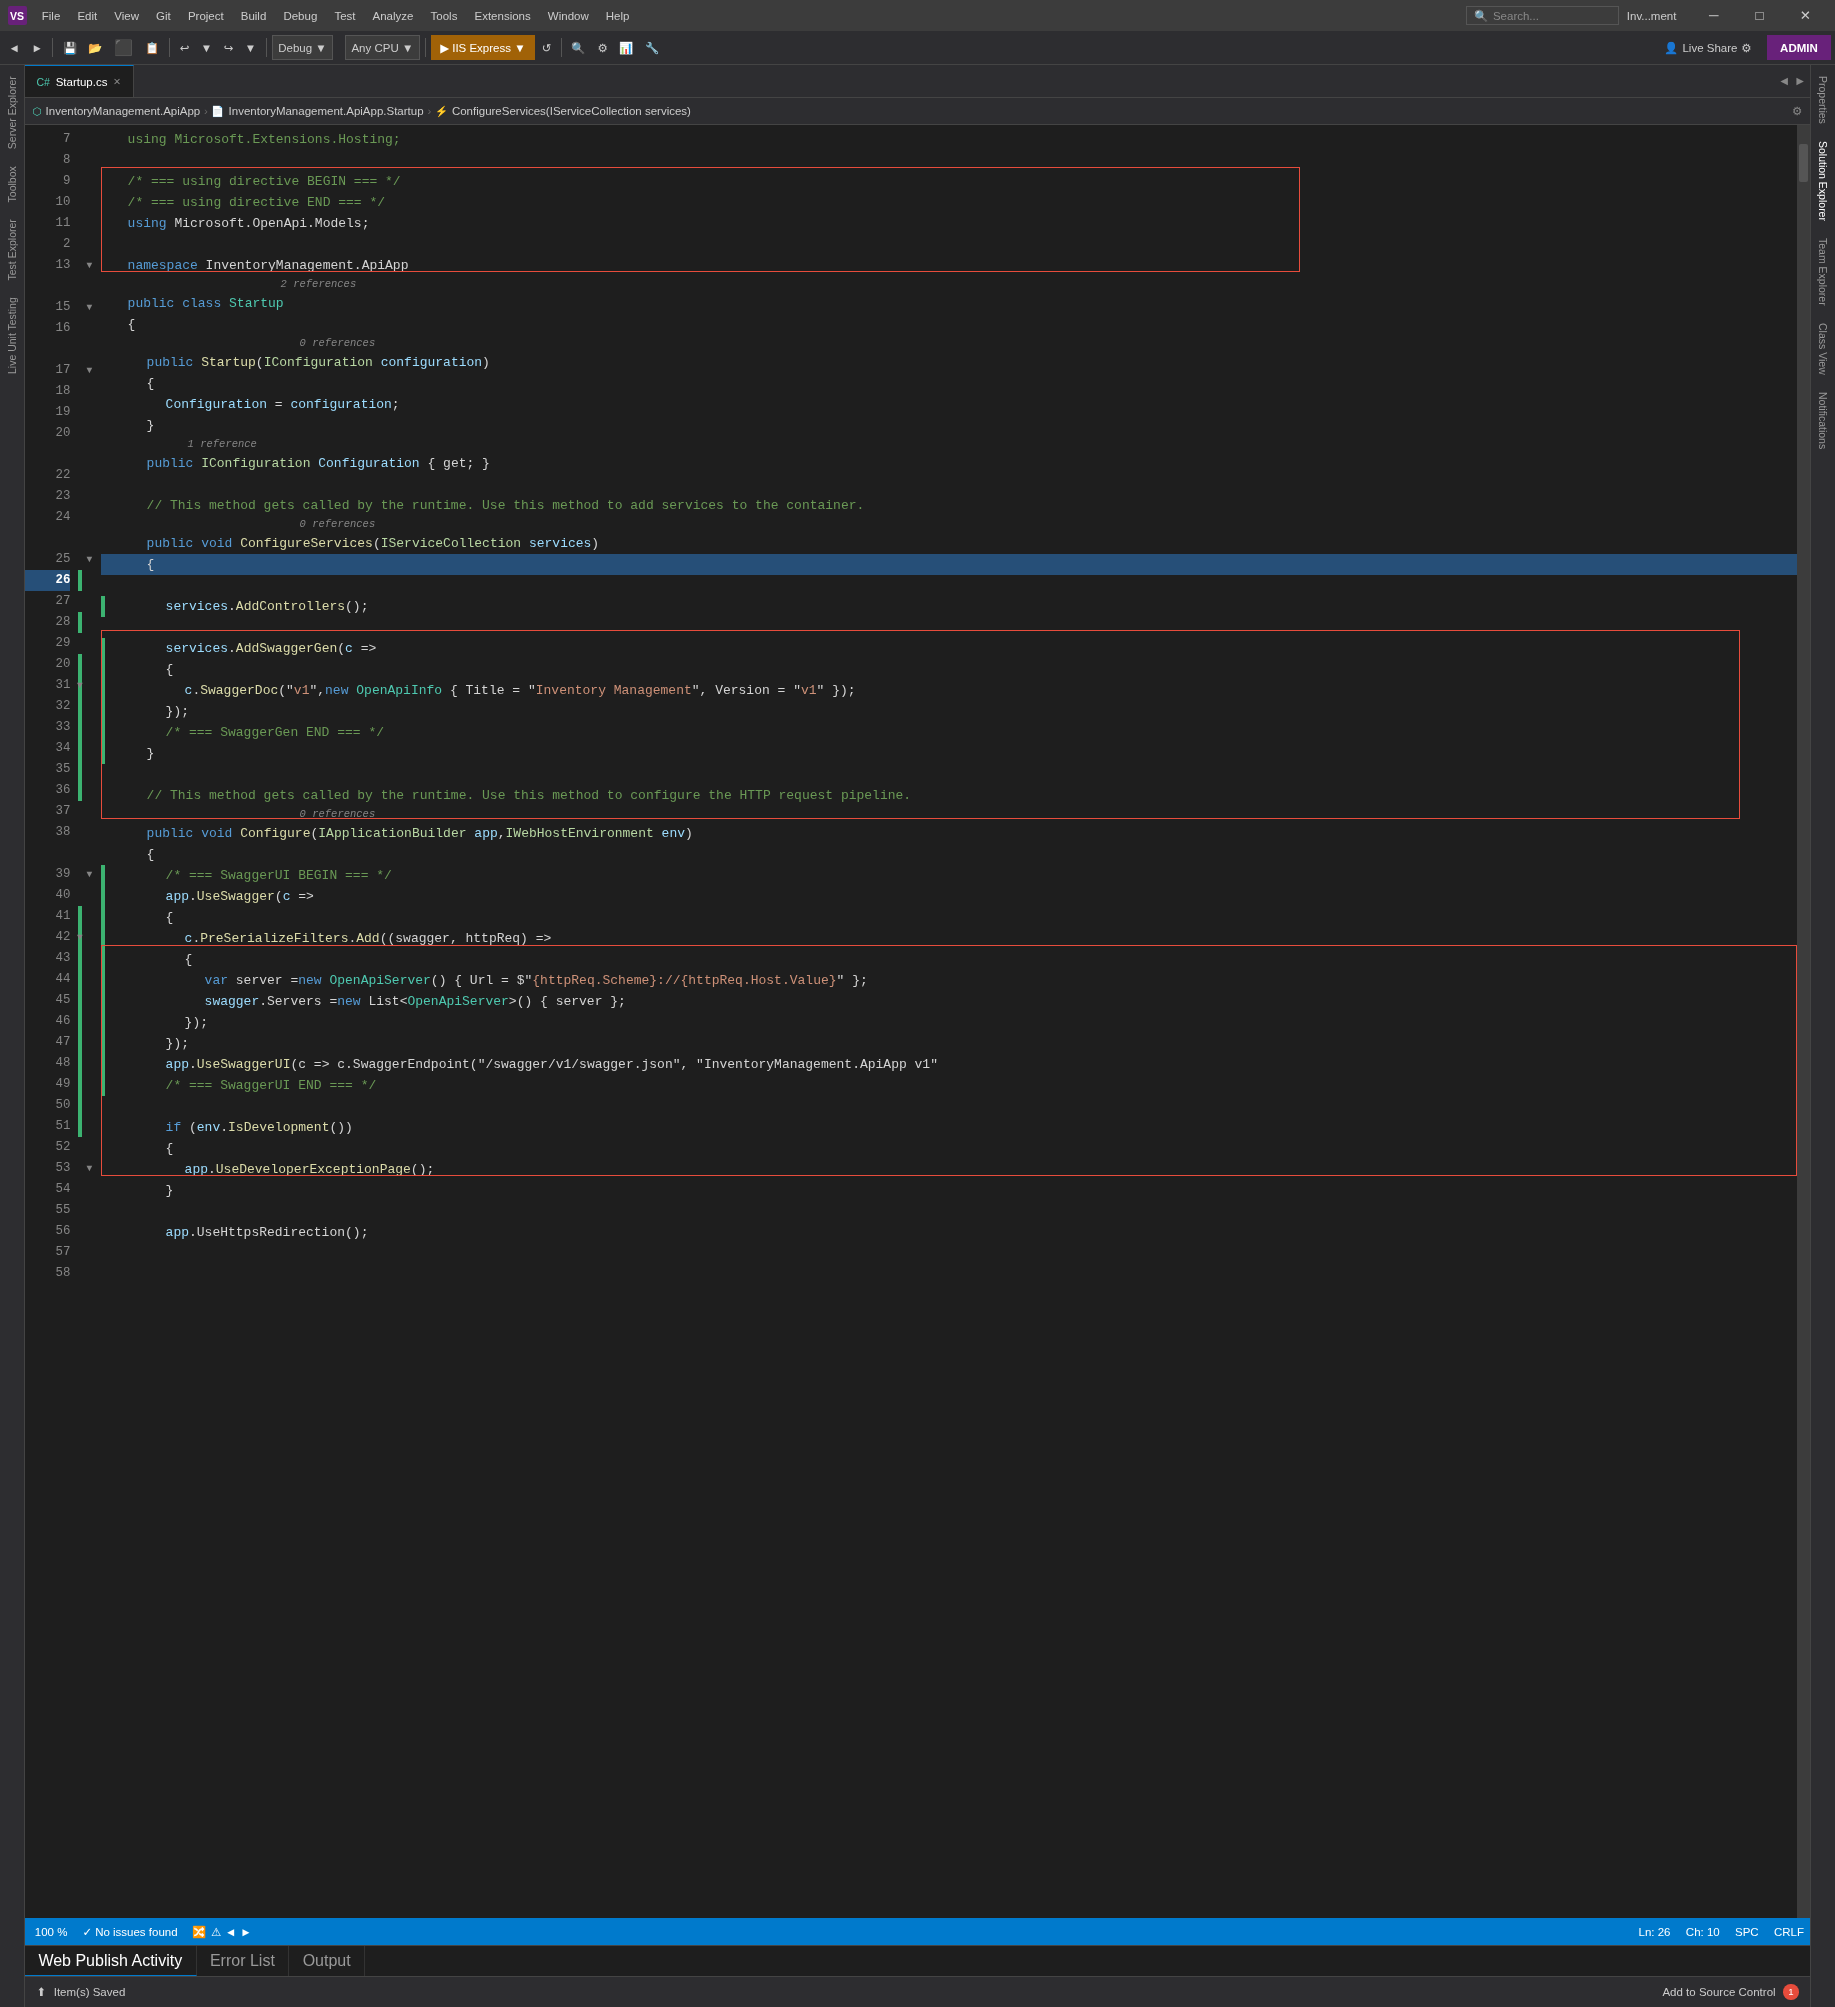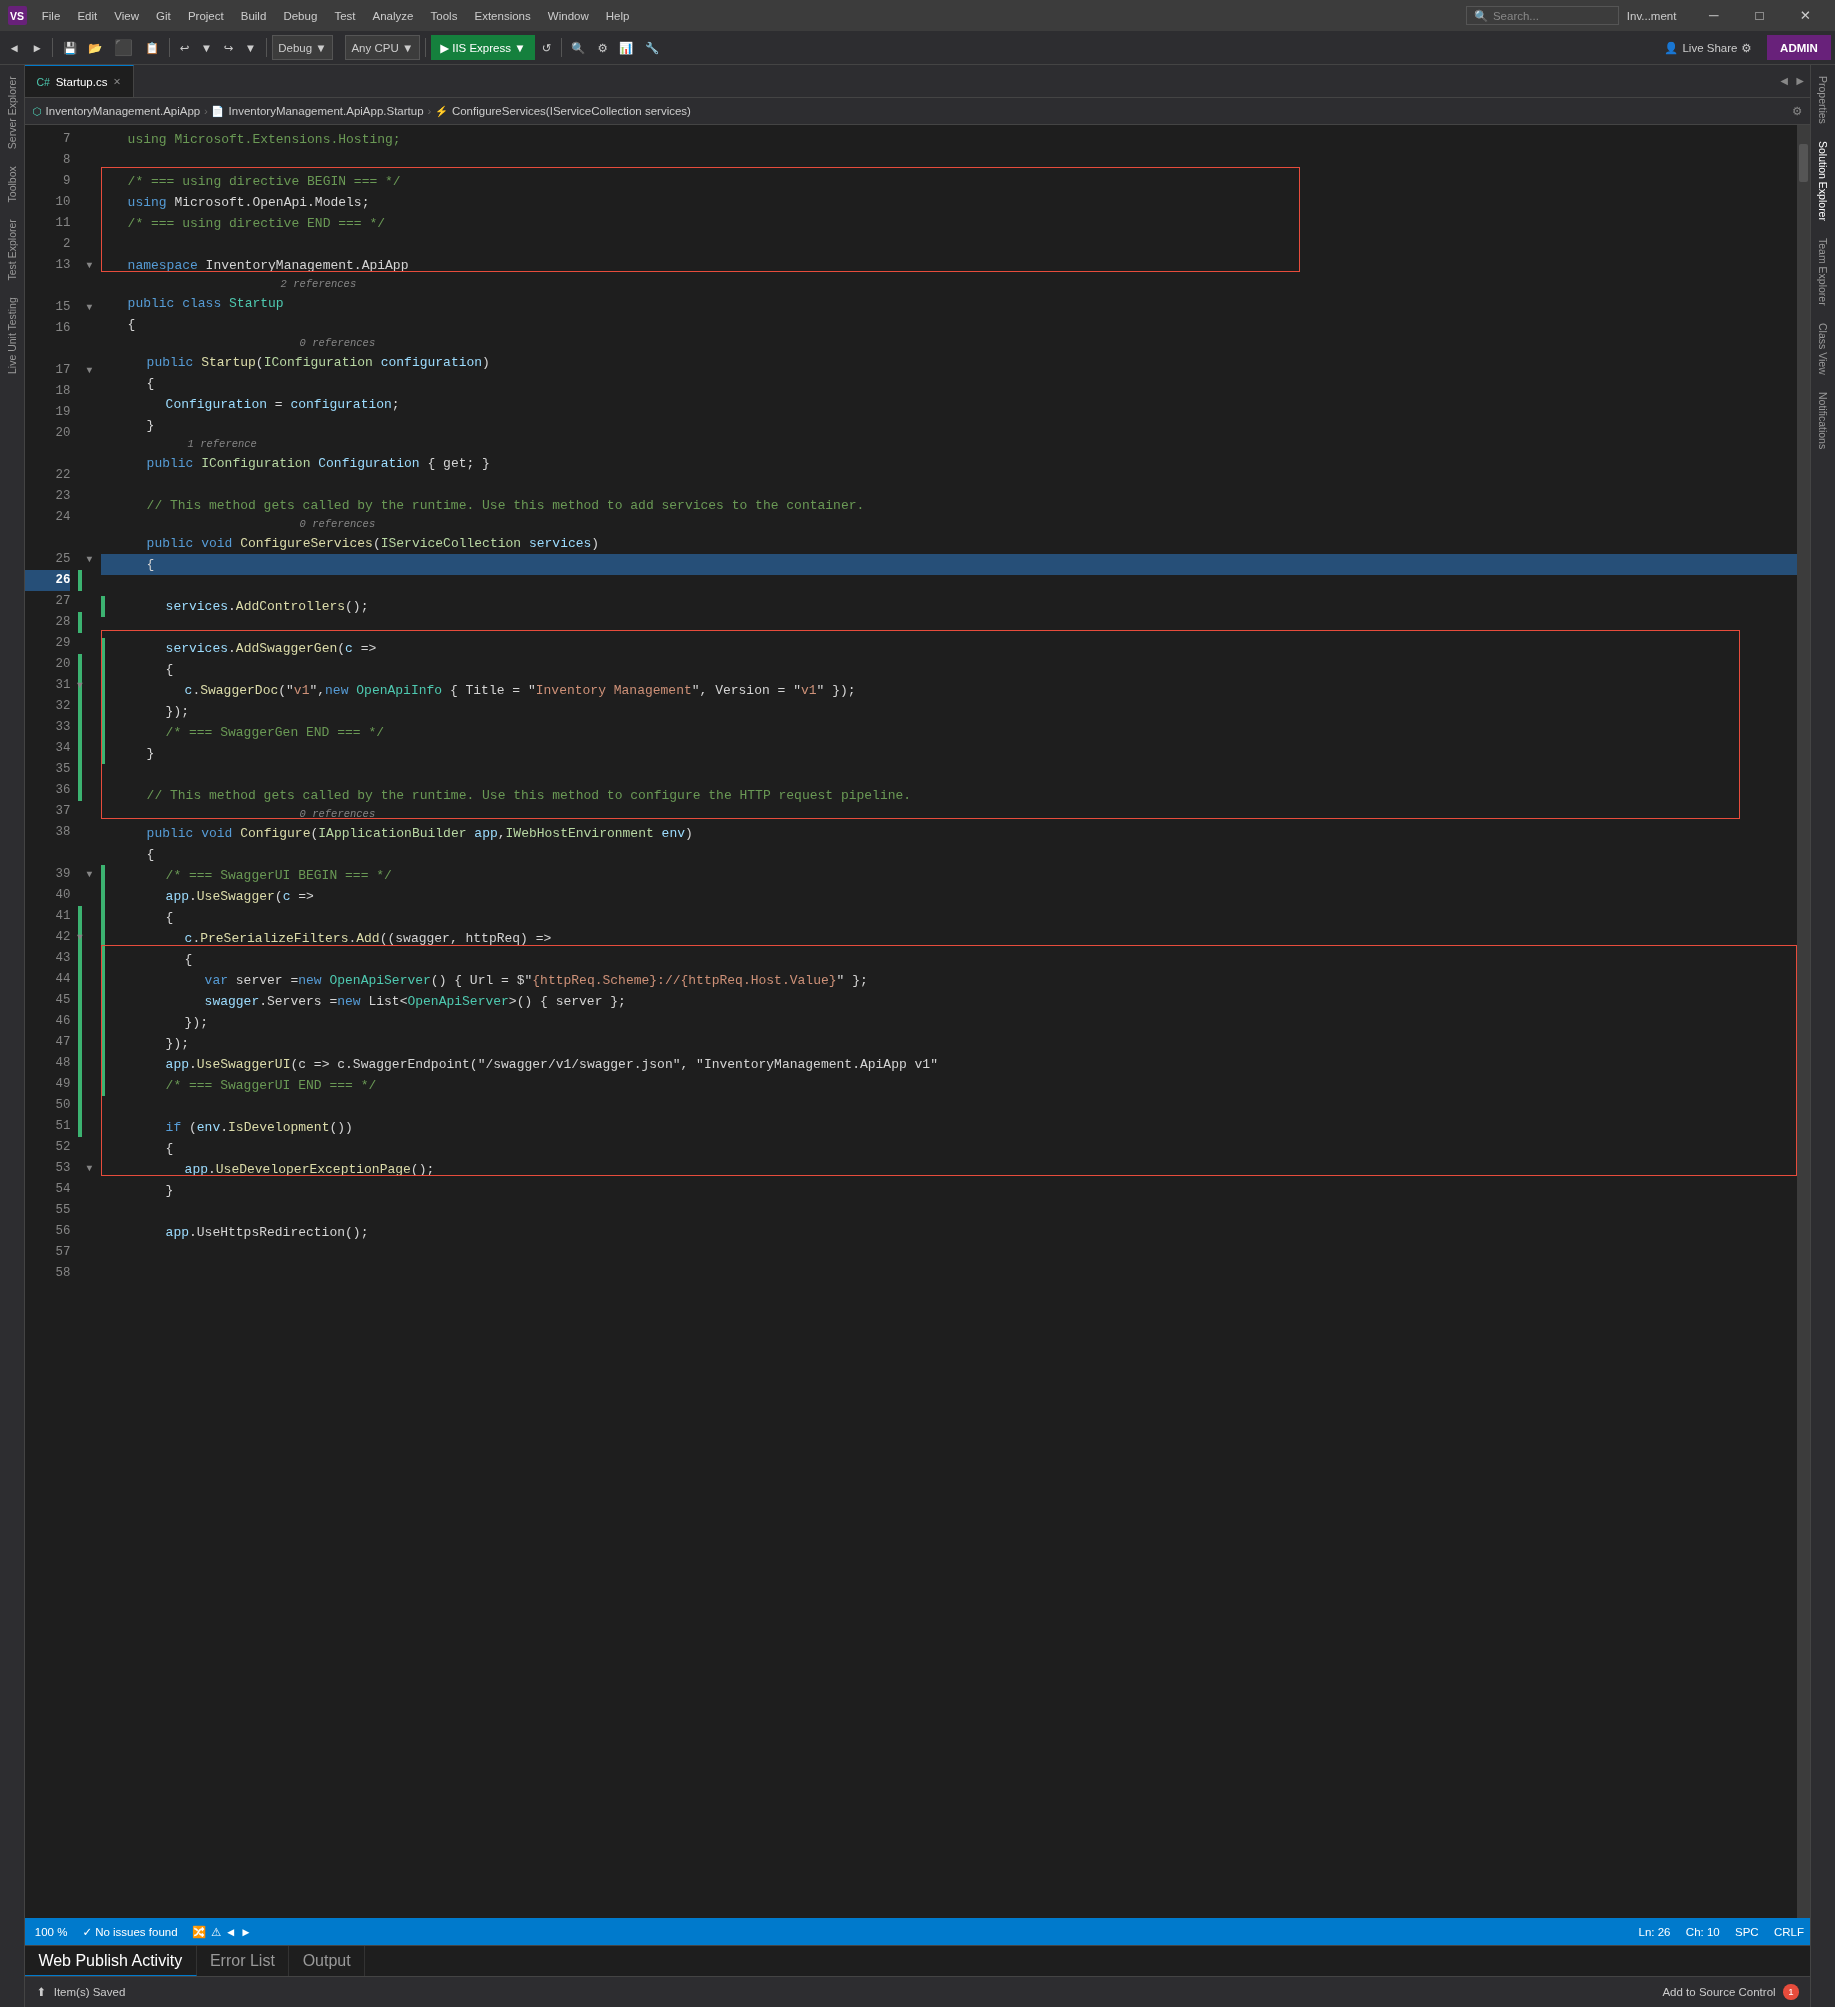--- a/index.html
+++ b/index.html
@@ -87,21 +87,21 @@
       background: #3c3c3c;
       border: 1px solid #555;
       color: #ccc;
       padding: 1.9px 5.7px;
       font-size: 11.5px;
       height: 25px;
       display: flex; align-items: center; gap: 3.8px;
       cursor: pointer;
     }
     .run-btn {
-      background: #15803d;
+      background: #a16207;
       color: white;
       border: none;
       padding: 2.9px 9.6px;
       font-size: 11.5px;
       height: 25px;
       display: flex; align-items: center; gap: 3.8px;
       cursor: pointer;
     }
     .admin-btn {
       background: #68217a;
@@ -642,27 +642,27 @@
 
         <div class="code-line"></div>
 
         <div class="code-line">
           <span class="indent1"></span>
           <span class="comment">/* === using directive BEGIN === */</span>
         </div>
 
         <div class="code-line">
           <span class="indent1"></span>
+          <span class="comment">/* === using directive END === */</span>
+        </div>
+
+        <div class="code-line">
+          <span class="indent1"></span>
           <span class="kw">using</span>
           <span class="plain">&nbsp;Microsoft.OpenApi.Models;</span>
-        </div>
-
-        <div class="code-line">
-          <span class="indent1"></span>
-          <span class="comment">/* === using directive END === */</span>
         </div>
 
         <div class="code-line"></div>
 
         <div class="code-line">
           <span class="indent1"></span>
           <span class="kw">namespace</span>
           <span class="plain">&nbsp;InventoryManagement.ApiApp</span>
         </div>
 

